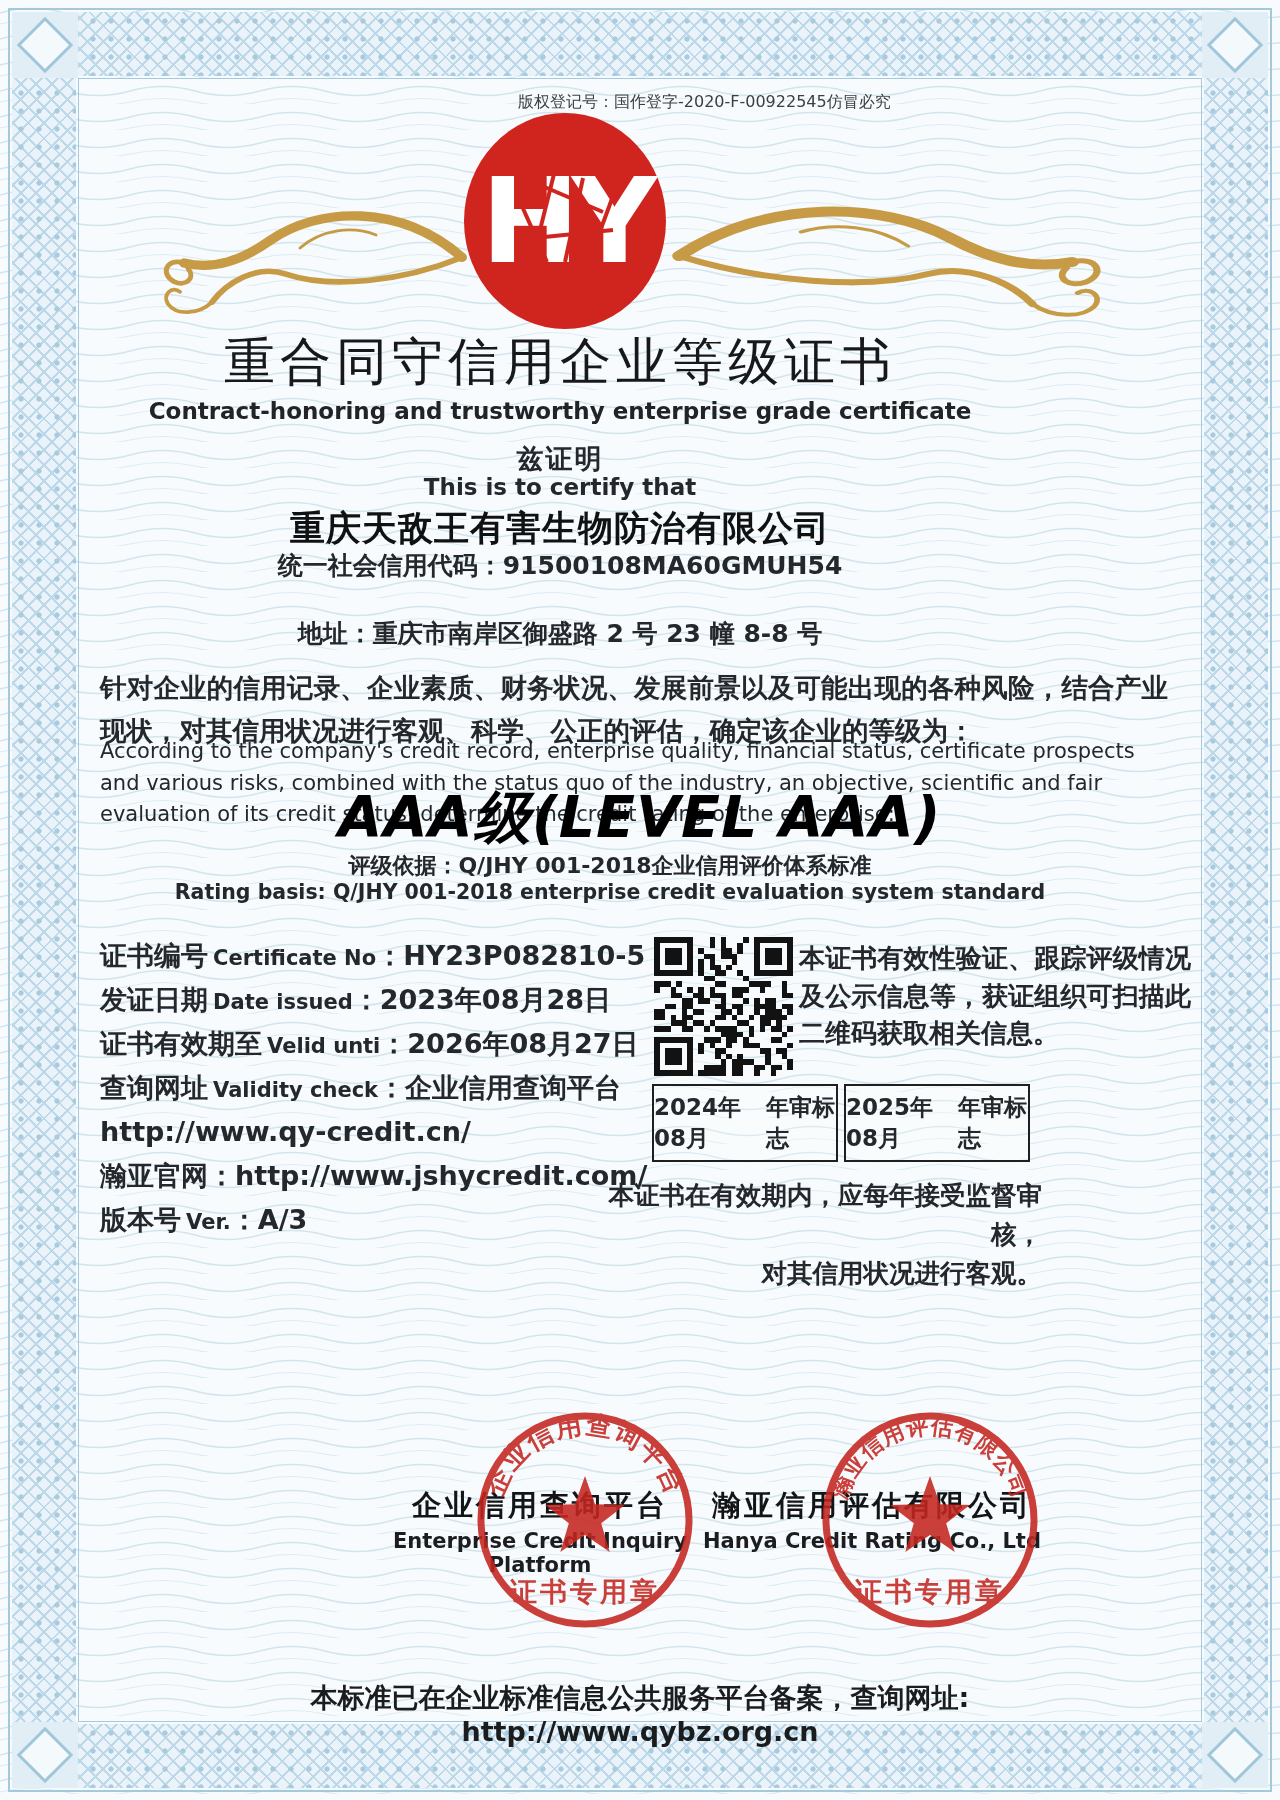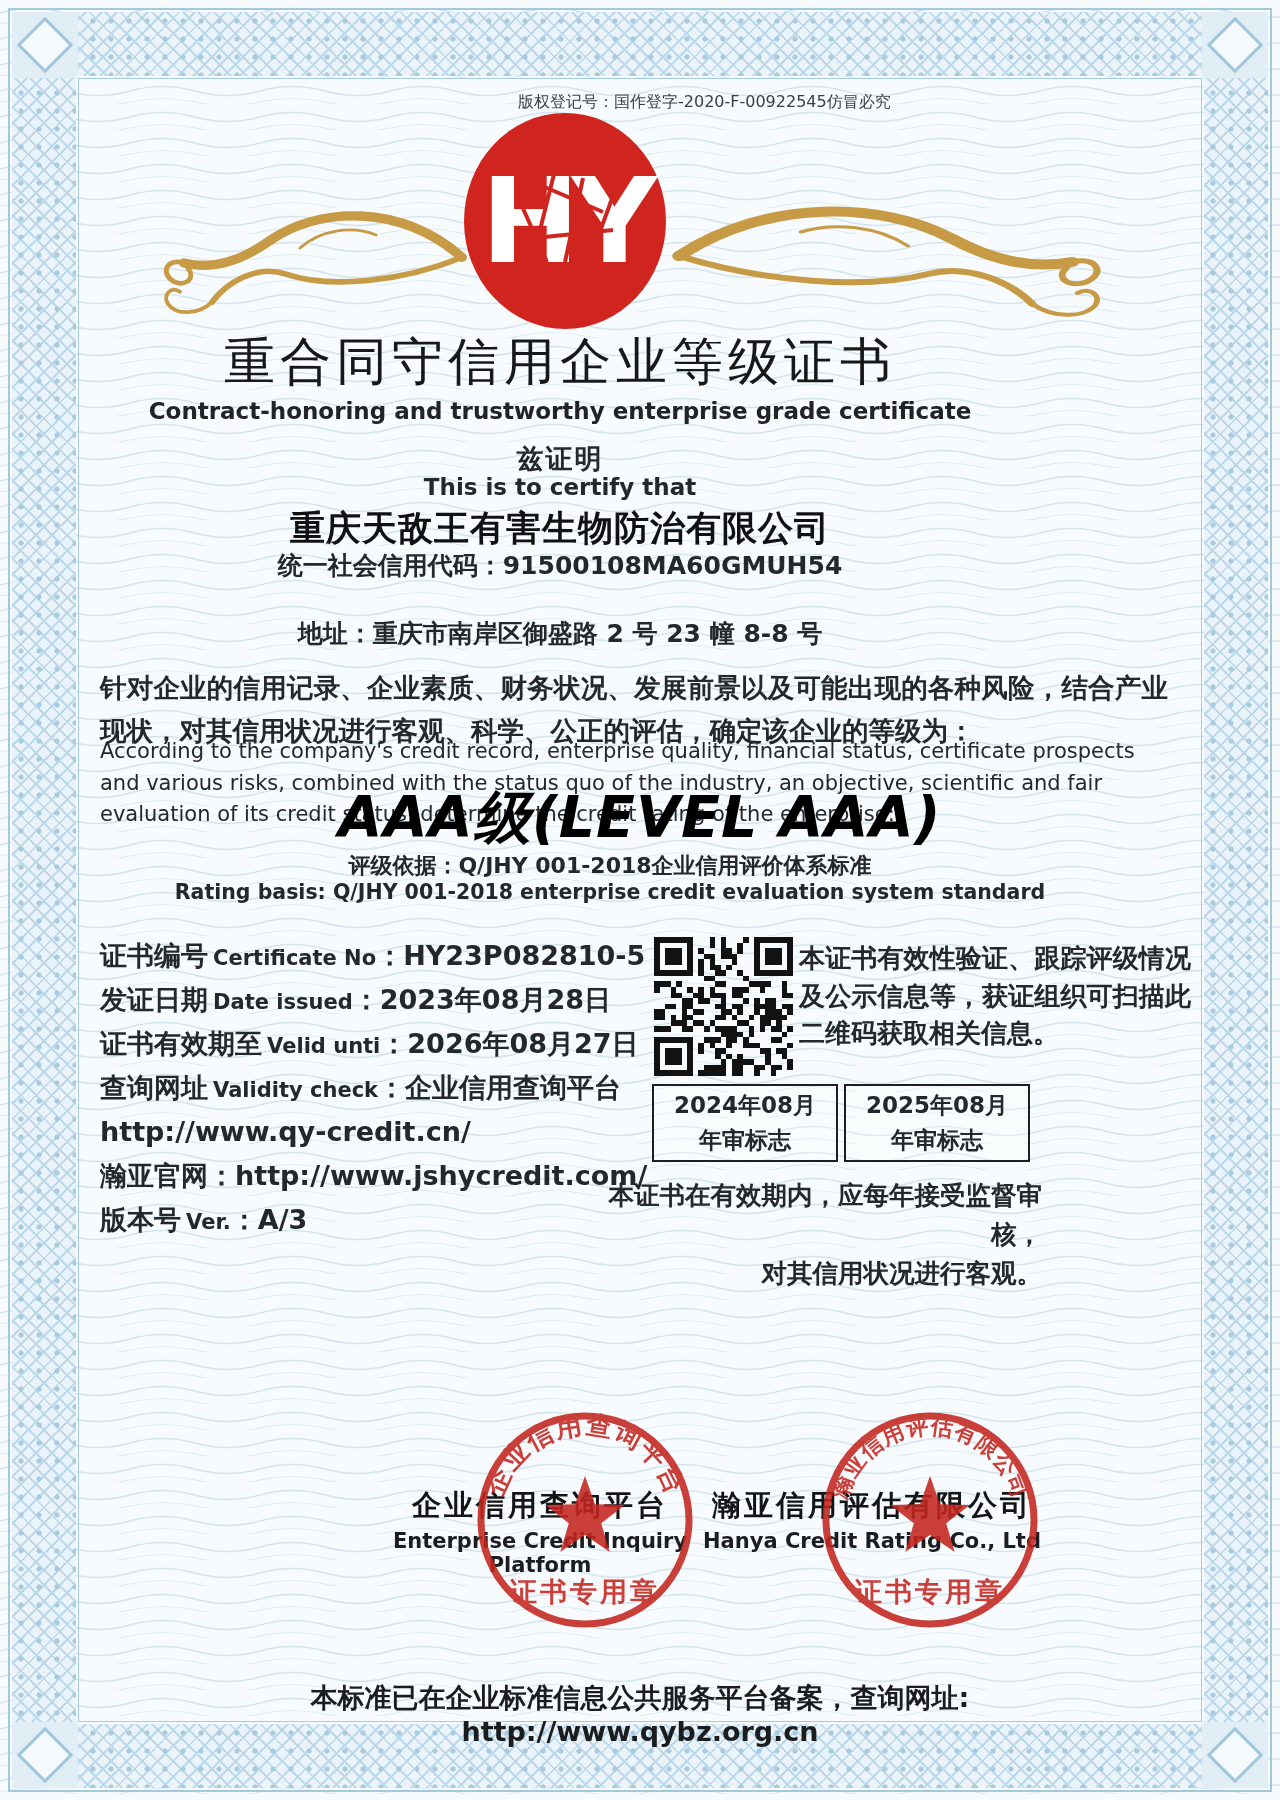--- a/index.html
+++ b/index.html
@@ -42,21 +42,21 @@
   .basis-cn{left:90px;top:851px;width:1040px;font-size:22px;font-weight:700;}
   .basis-en{left:90px;top:880px;width:1040px;font-size:20.5px;font-weight:600;}
   .details{left:100px;top:936px;width:560px;}
   .detail-row{white-space:nowrap;line-height:40px;}
   .d-cn{font-size:27px;font-weight:700;}
   .d-en{font-size:21px;font-weight:600;}
   .d-val{font-size:27px;font-weight:700;}
   .qr{left:654px;top:937px;width:139px;height:139px;z-index:3;}
   .qr-note{left:799px;top:940px;width:392px;font-size:26px;line-height:37.5px;font-weight:700;text-align:justify;}
   .abox{position:absolute;z-index:3;top:1084px;width:182px;height:74px;border:2.5px solid #1d1f21;
-        display:flex;flex-direction:column;align-items:center;justify-content:center;gap:4px;
+        display:flex;flex-direction:row;align-items:center;justify-content:center;gap:4px;
         font-size:23px;font-weight:700;background:rgba(255,255,255,0.25);}
   .abox.b1{left:652px}.abox.b2{left:844px}
   .annual-note{left:580px;top:1176px;width:462px;text-align:right;font-size:25.5px;line-height:39px;font-weight:700;}
   .issuer-cn{top:1486px;width:360px;font-size:29px;font-weight:800;letter-spacing:3px;color:#131416;}
   .issuer-en{top:1529px;width:360px;font-size:21px;font-weight:600;color:#1b1d20;}
   .iss-l{left:360px}.iss-r{left:692px}
   .seal{position:absolute;z-index:4;width:240px;height:240px;opacity:0.88;}
   .seal.sl{left:465px;top:1400px}.seal.sr{left:810px;top:1400px}
   .footer-line{left:140px;top:1680px;width:1000px;font-size:27px;font-weight:700;color:#1a1c1e;}
   .flourish{position:absolute;z-index:2;}

